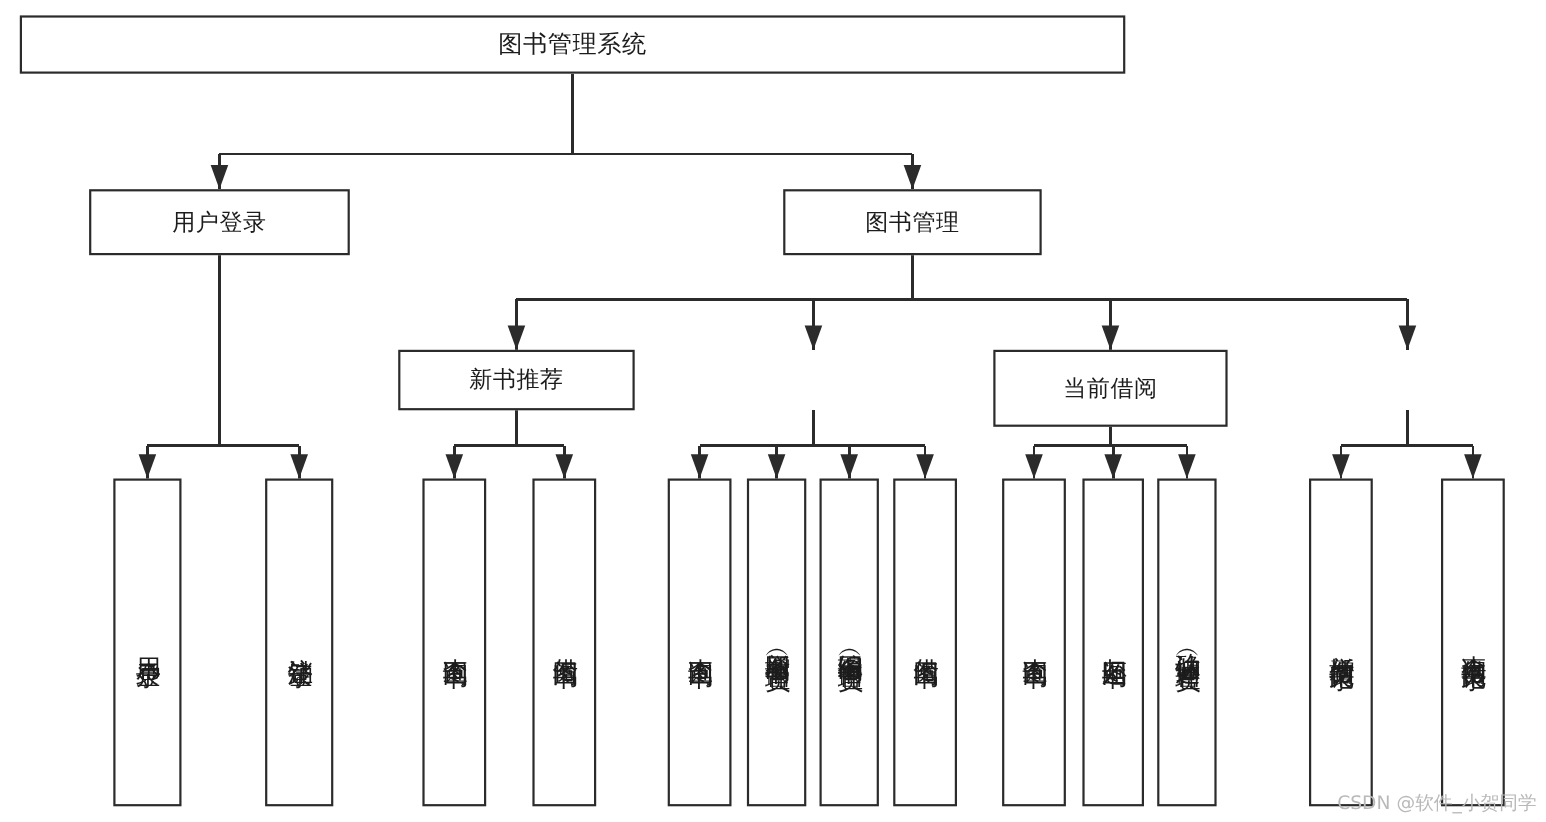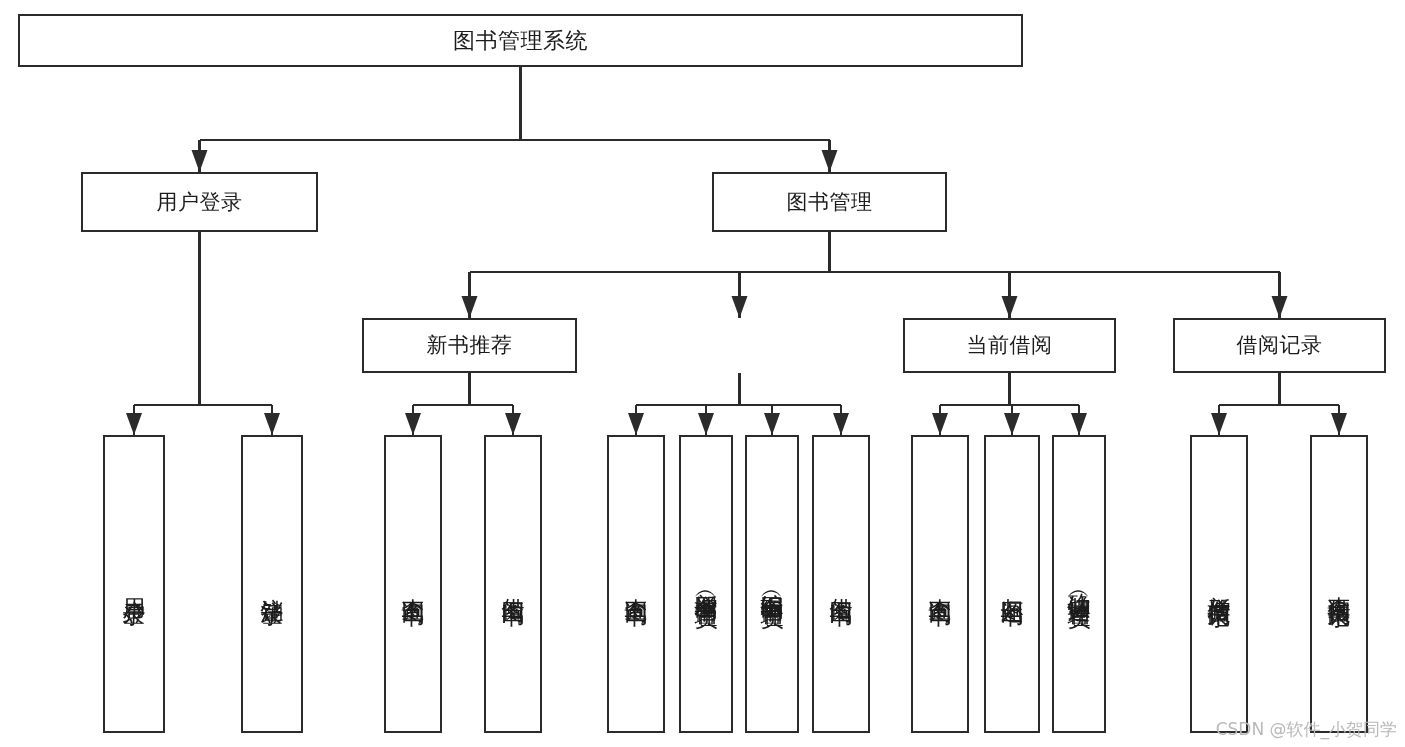--- a/index.html
+++ b/index.html
@@ -142,25 +142,22 @@
   <div class="node horiz" id="n-user-login" style="left: 81px; top: 172px; width: 237px; height: 60px;">
     <span class="node-label">用户登录</span>
   </div>
   <div class="node horiz" id="n-book-manage" style="left: 712px; top: 172px; width: 235px; height: 60px;">
     <span class="node-label">图书管理</span>
   </div>
 
   <div class="node horiz" id="n-new-book-rec" style="left: 362px; top: 318px; width: 215px; height: 55px;">
     <span class="node-label">新书推荐</span>
   </div>
-  <div class="node horiz" id="n-current-borrow" style="left: 903px; top: 318px; width: 213px; height: 55px;">
+  <div class="node horiz" id="n-current-borrow" style="left: 903px; top: 318px; width: 213px; height: 70px;">
     <span class="node-label">当前借阅</span>
-  </div>
-  <div class="node horiz" id="n-borrow-record" style="left: 1173px; top: 318px; width: 213px; height: 55px;">
-    <span class="node-label">借阅记录</span>
   </div>
 
   <div class="node vert" id="n-leaf-user-login" style="left: 103px; top: 435px; width: 62px; height: 298px;">
     <span class="node-label">用户登录</span>
   </div>
   <div class="node vert" id="n-leaf-logout" style="left: 241px; top: 435px; width: 62px; height: 298px;">
     <span class="node-label">注销登录</span>
   </div>
   <div class="node vert" id="n-leaf-query-book-1" style="left: 384px; top: 435px; width: 58px; height: 298px;">
     <span class="node-label">查询图书</span>

